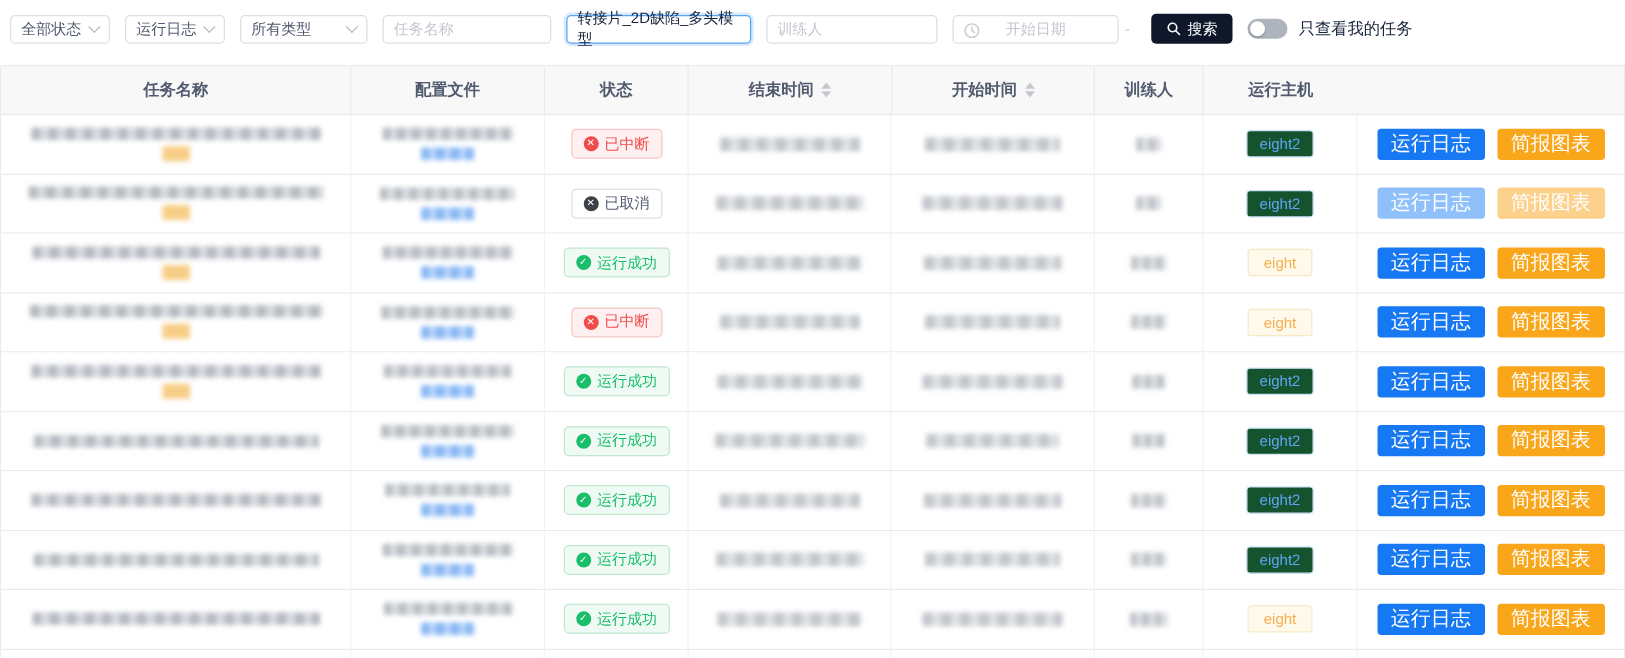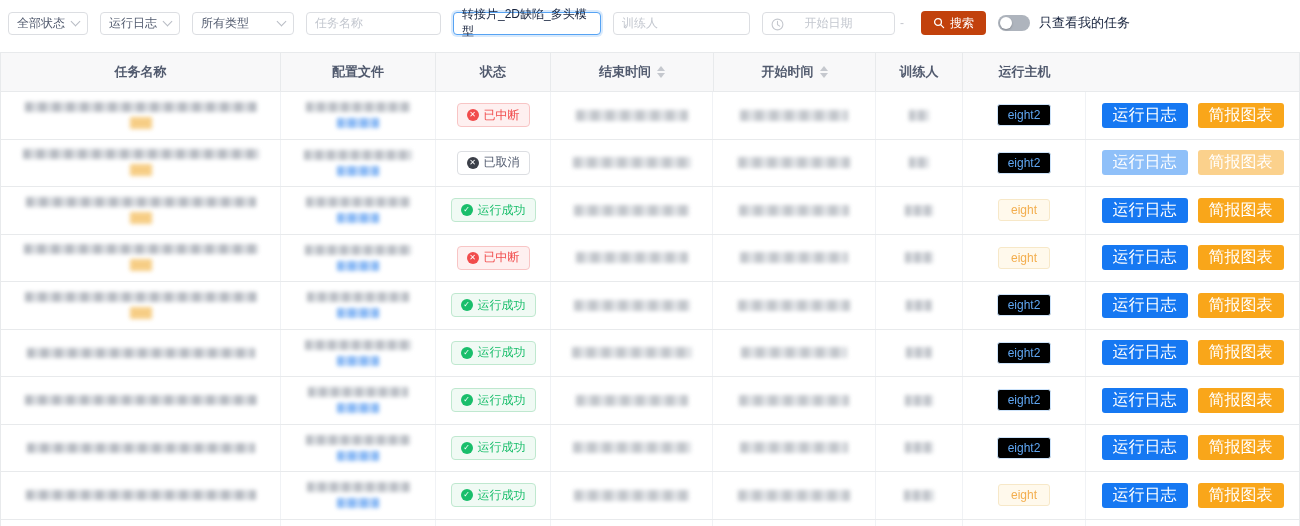--- a/index.html
+++ b/index.html
@@ -25,21 +25,21 @@
   .input{padding:0 8px}
   .input .ph{color:#c3c7cf}
   .input.focused{border-color:#57a3f3;box-shadow:0 0 0 2px rgba(45,140,240,.18)}
   .input.focused .val{color:#17233d}
   .date-box{padding:0 8px;justify-content:center;position:relative}
   .date-box .ph{color:#c3c7cf;margin:12px auto}
   .date-box svg{position:absolute;left:8px;top:5px}
   .dash{color:#c5c8ce;font-size:12px;margin:0 5px}
   .gap{width:12px;flex:0 0 auto}
   .btn-search{
-    height:24px;border:none;border-radius:4px;background:#c2410c;color:#fff;
+    height:24px;border:none;border-radius:4px;background:#0f172a;color:#fff;
     font-size:12px;display:flex;align-items:center;gap:5px;padding:0 12px;cursor:pointer;
     font-family:"Liberation Sans",sans-serif;
   }
   .switch{
     width:32px;height:16px;border-radius:9px;background:#aeb4bd;position:relative;
     cursor:pointer;flex:0 0 auto;
   }
   .switch .knob{
     position:absolute;left:2px;top:2px;width:12px;height:12px;border-radius:50%;
     background:#fff;box-shadow:0 1px 2px rgba(0,0,0,.25);
@@ -102,21 +102,21 @@
   .badge.cancelled{color:#515a6e;background:#fff;border-color:#dcdee2}
   .badge.cancelled .dot{background:#3b3f48}
   .badge.success{color:#19be6b;background:#f0faf4;border-color:#bfe8cf}
   .badge.success .dot{background:#19be6b}
 
   
   .host-tag{
     display:inline-flex;align-items:center;justify-content:center;height:22px;min-width:52px;
     padding:0 10px;border-radius:3px;font-size:12px;border:1px solid transparent;box-sizing:border-box;
   }
-  .host-blue{background:#000000;border-color:#cde3fa;color:#5fa6f2}
+  .host-blue{background:#14532d;border-color:#cde3fa;color:#5fa6f2}
   .host-yellow{background:#fff9ec;border-color:#f7e8c8;color:#f3ae4e}
 
   
   .btn{
     height:25px;border:none;border-radius:3px;color:#fff;font-size:16px;padding:0 11px;
     cursor:pointer;font-family:"Liberation Sans",sans-serif;
   }
   .btn-log{background:#1678f2}
   .btn-report{background:#f9a61a}
   .btn-log.disabled{background:#8fc0f9;cursor:default}

